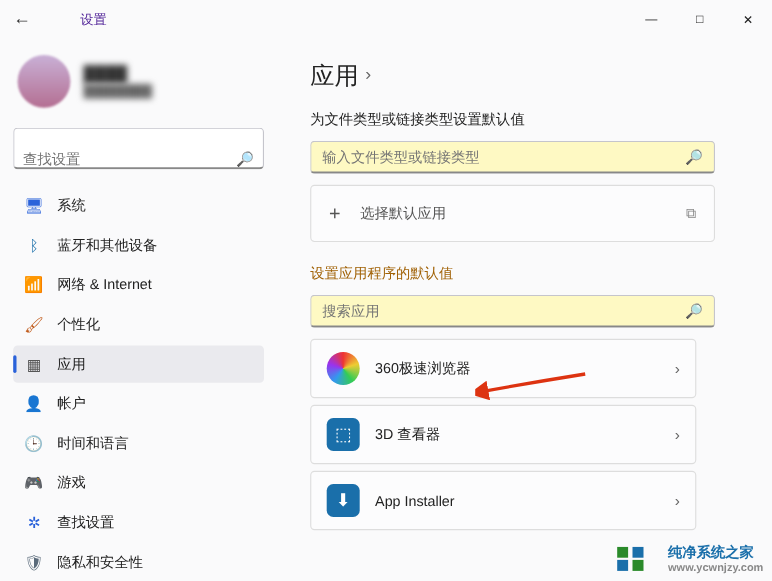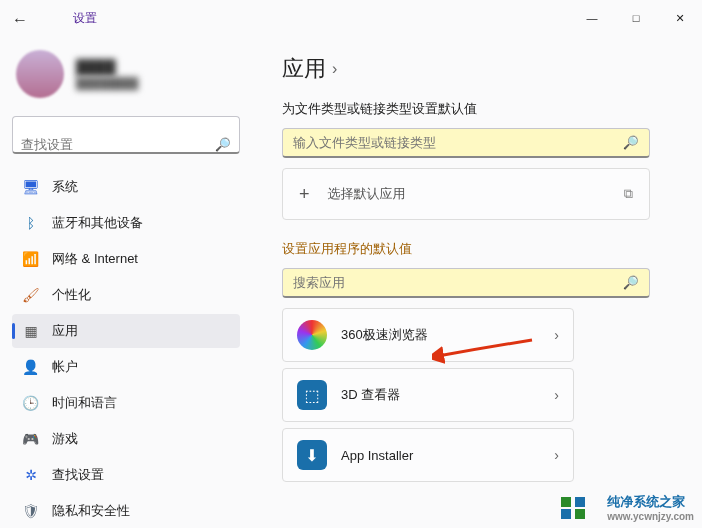--- a/index.html
+++ b/index.html
@@ -28,21 +28,21 @@
   .crumb .sep{ font-size:16px; color:#666; }
   .crumb .cur{ font-weight:600; }
   .sectlabel { font-size: 13px; color: #222; margin-bottom: 10px; }
   .inputrow { display:flex; align-items:center; border:1px solid #c5c5cc; border-bottom:2px solid #888; border-radius:4px; background:#fef9c3; height:30px; padding:0 10px; margin-bottom:10px; width: 368px;}
   .inputrow input{ flex:1; border:none; outline:none; font-size:13px; background:transparent;}
   .card{ border:1px solid #ddd; border-radius:4px; background:#fcfcfd; display:flex; align-items:center; height:52px; padding:0 16px; width:368px; font-size:13px; color:#555; cursor:pointer; margin-bottom:20px;}
   .card .plus{ font-size:18px; margin-right:18px; color:#555;}
   .card .ext{ margin-left:auto; font-size:13px; color:#888;}
   .sectlabel2{ font-size:13px; color:#a16207; margin:0 0 10px 0;}
   .applist{ display:flex; flex-direction:column; gap:6px;}
-  .appitem{ border:1px solid #ddd; border-radius:4px; background:#fcfcfd; display:flex; align-items:center; height:54px; padding:0 14px; width:292px; font-size:13px; color:#222; cursor:pointer;}
+  .appitem{ border:1px solid #ddd; border-radius:4px; background:#fcfcfd; display:flex; align-items:center; height:54px; padding:0 14px; width:351px; font-size:13px; color:#222; cursor:pointer;}
   .appicon{ width:30px; height:30px; border-radius:6px; margin-right:14px; display:flex; align-items:center; justify-content:center; font-size:16px;}
   .chev{ margin-left:auto; color:#666; font-size:14px;}
   .arrow-annot{ position:absolute; left:432px; top:338px; pointer-events:none; }
   .watermark{ position:absolute; right:8px; bottom:6px; display:flex; align-items:center; gap:18px; font-size:13px; color:#1a6faa; font-weight:600;}
   .wm-url{ font-size:10px; color:#888; font-weight:700; display:block;}
 </style>
 </head>
 <body>
 
 <div class="titlebar">

